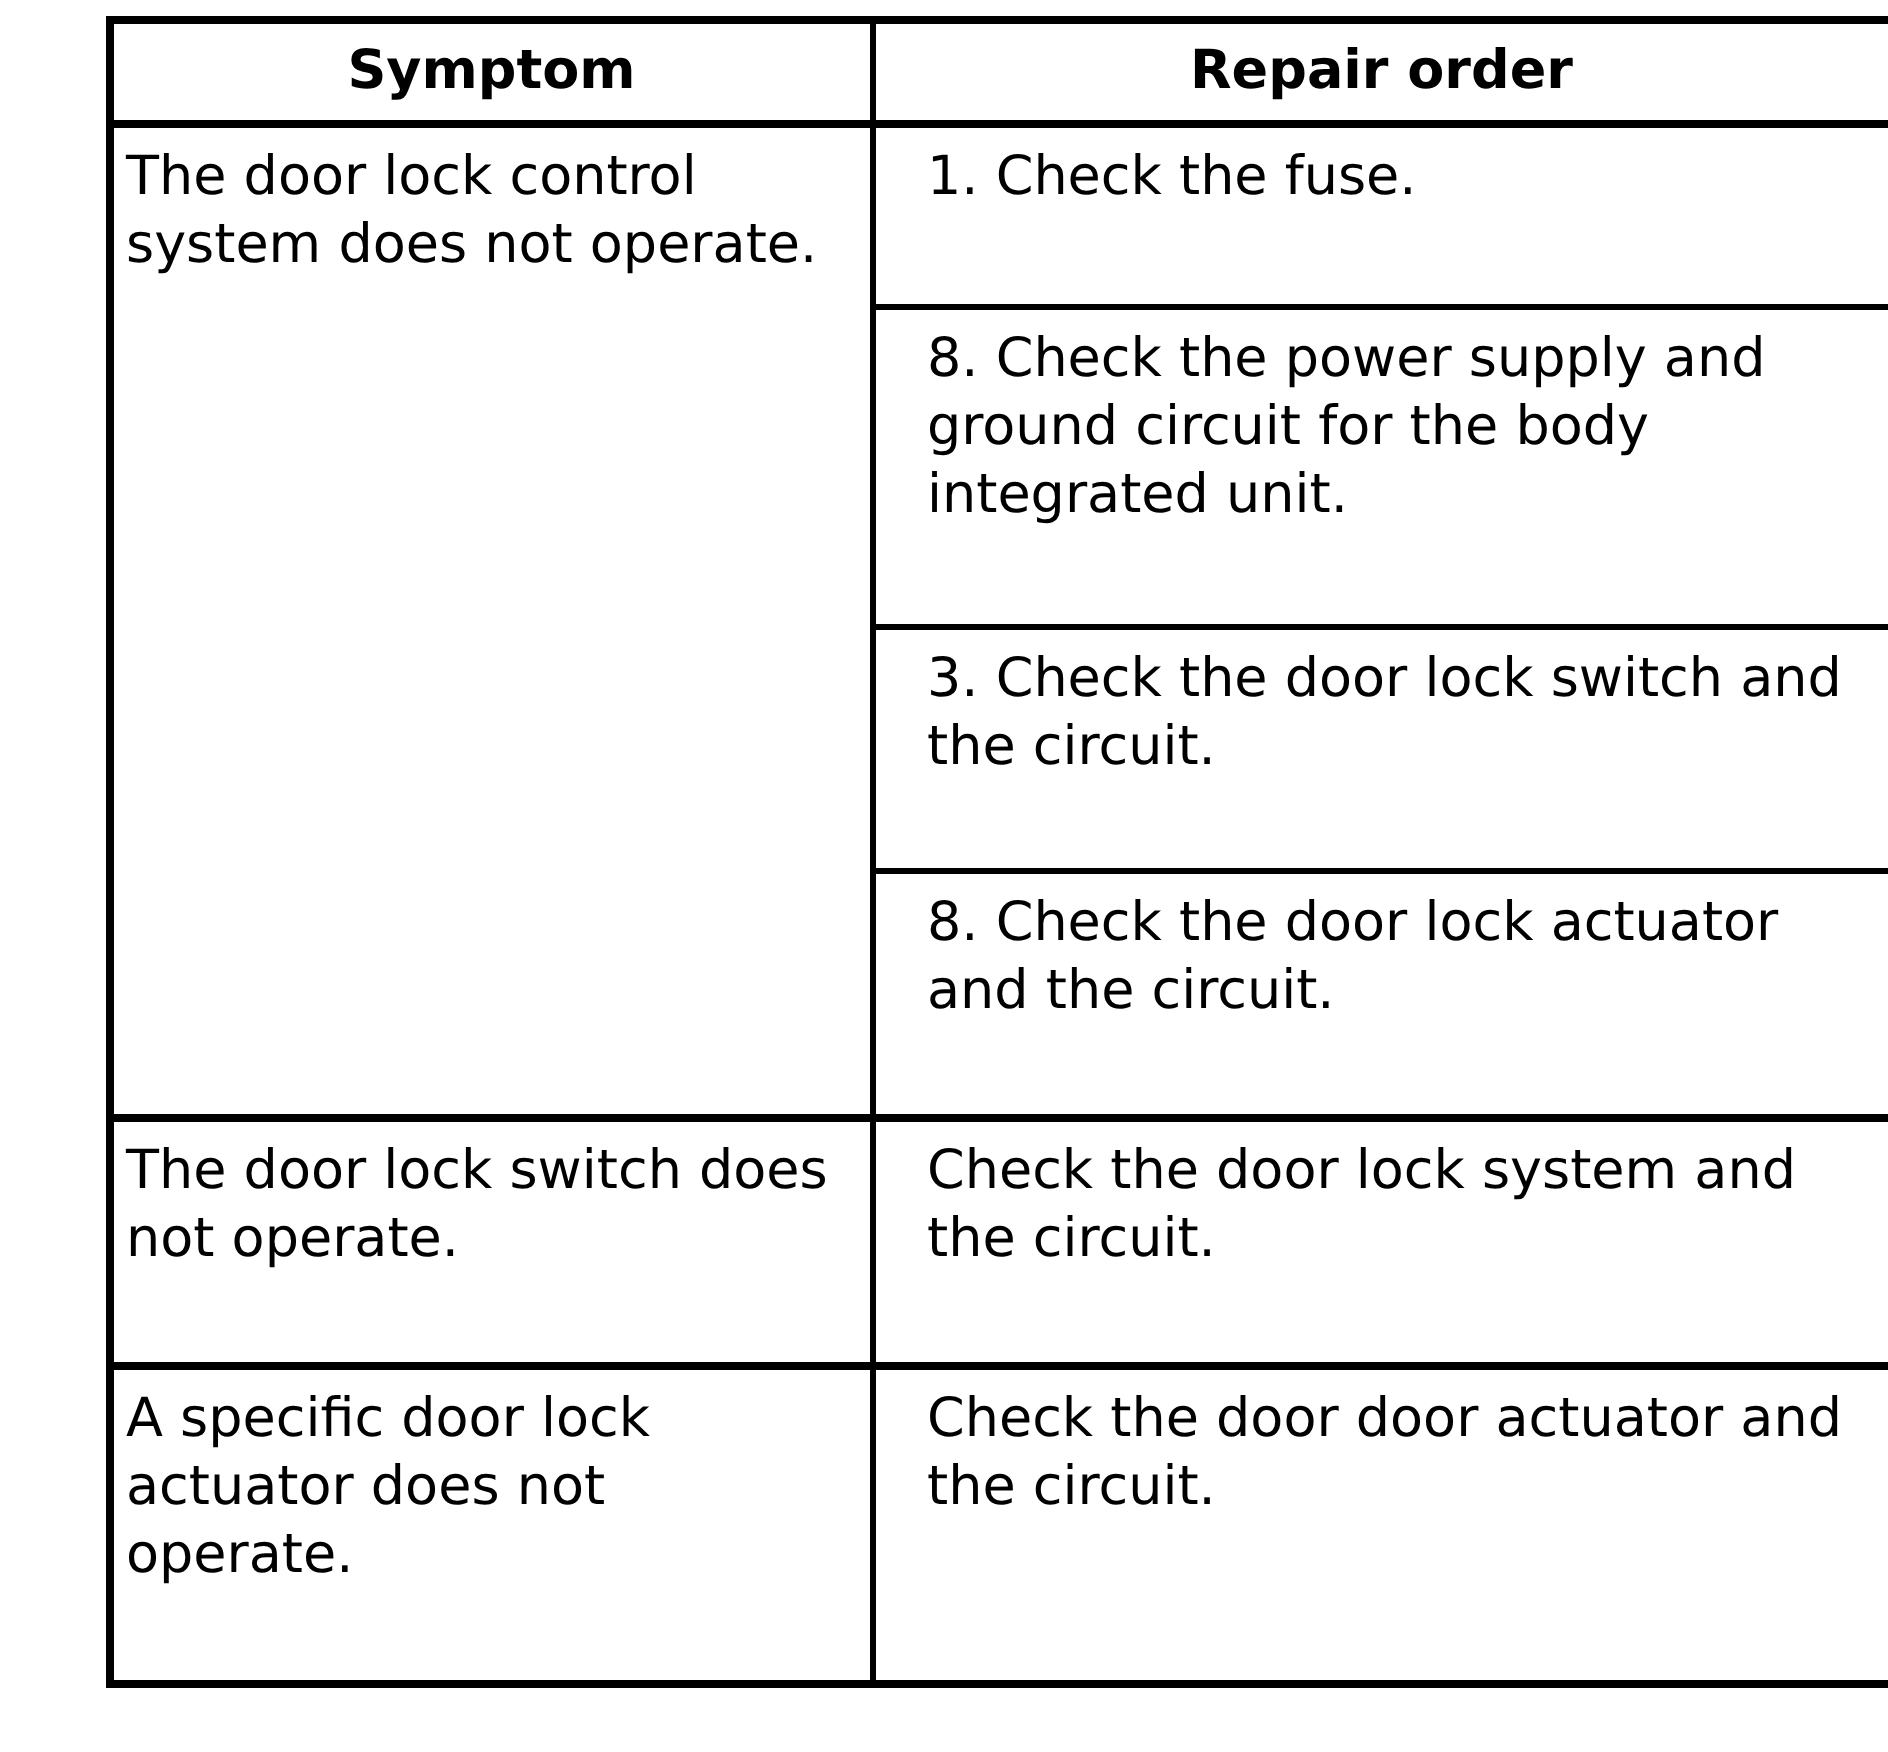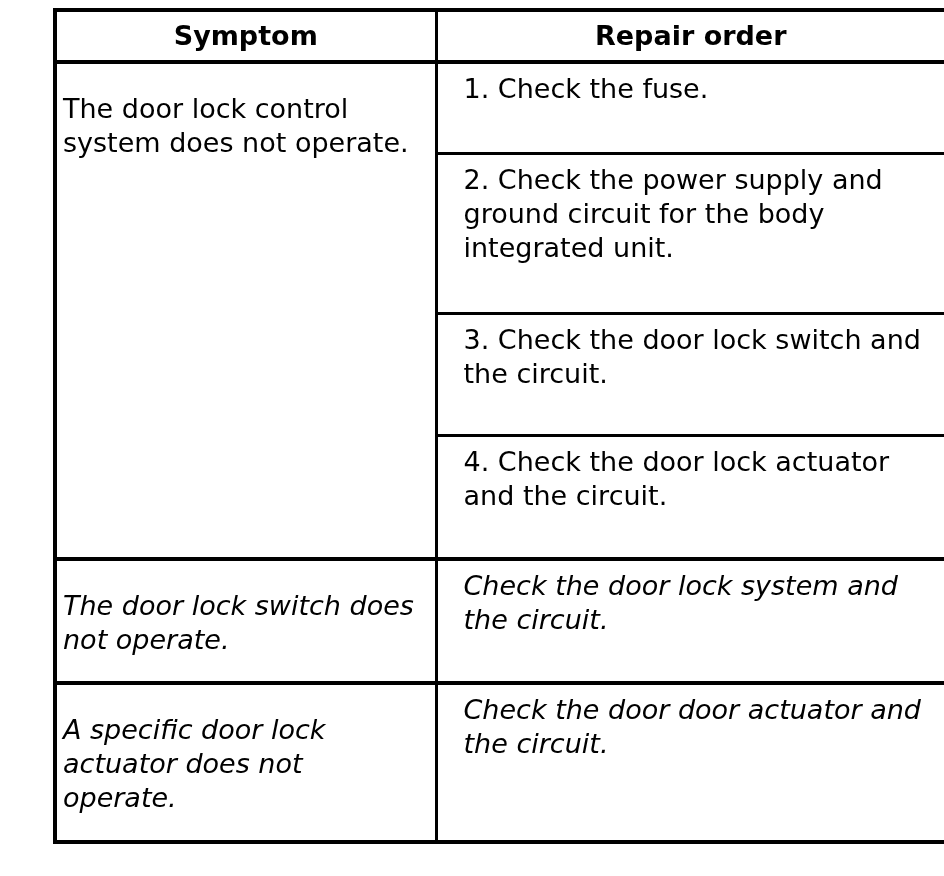--- a/index.html
+++ b/index.html
@@ -34,35 +34,35 @@
     font-size: 27px;
     line-height: 34px;
     overflow: hidden;
   }
   table.symptom-table th {
     font-weight: bold;
     text-align: center;
     vertical-align: middle;
     padding: 0 4px;
   }
-  tr.group-sep td { border-top-width: 4px; font-style: italic; }
+  tr.group-sep td { border-top-width: 4px; }
   tr.header-row th { border-bottom-width: 4px; }
 
   
   tr.header-row { height: 52px; }
   tr.r-sub1 { height: 91px; }
   tr.r-sub2 { height: 160px; }
   tr.r-sub3 { height: 122px; }
   tr.r-sub4 { height: 124px; }
   tr.r-row2 { height: 124px; }
   tr.r-row3 { height: 159px; }
 
   
   .txt { display: block; }
-  .txt.sym { max-width: 357px; margin-top: 20px; }
+  .txt.sym { max-width: 357px; }
   .txt.rep { max-width: 466px; margin-left: 20px; }
 
   col.col-symptom { width: 381px; }
   col.col-repair  { width: 510px; }
 </style>
 </head>
 <body>
 
 <div class="table-wrap">
   <table class="symptom-table">
@@ -80,31 +80,31 @@
       <tr class="r-sub1">
         <td rowspan="4">
           <span class="txt sym">The door lock control system does not operate.</span>
         </td>
         <td>
           <span class="txt rep">1. Check the fuse.</span>
         </td>
       </tr>
       <tr class="r-sub2">
         <td>
-          <span class="txt rep">2. Check the power supply and ground circuit for the body integrated unit.</span>
+          <span class="txt rep">8. Check the power supply and ground circuit for the body integrated unit.</span>
         </td>
       </tr>
       <tr class="r-sub3">
         <td>
           <span class="txt rep">3. Check the door lock switch and the circuit.</span>
         </td>
       </tr>
       <tr class="r-sub4">
         <td>
-          <span class="txt rep">4. Check the door lock actuator and the circuit.</span>
+          <span class="txt rep">8. Check the door lock actuator and the circuit.</span>
         </td>
       </tr>
       <tr class="r-row2 group-sep">
         <td>
           <span class="txt sym">The door lock switch does not operate.</span>
         </td>
         <td>
           <span class="txt rep">Check the door lock system and the circuit.</span>
         </td>
       </tr>

